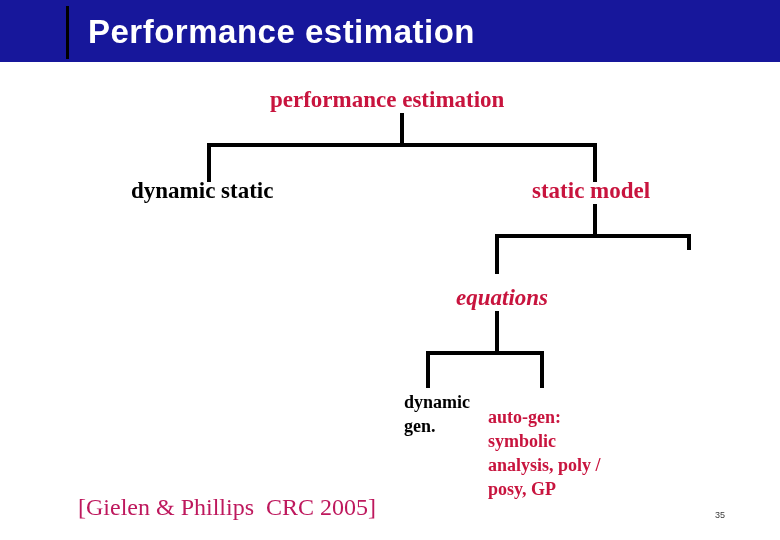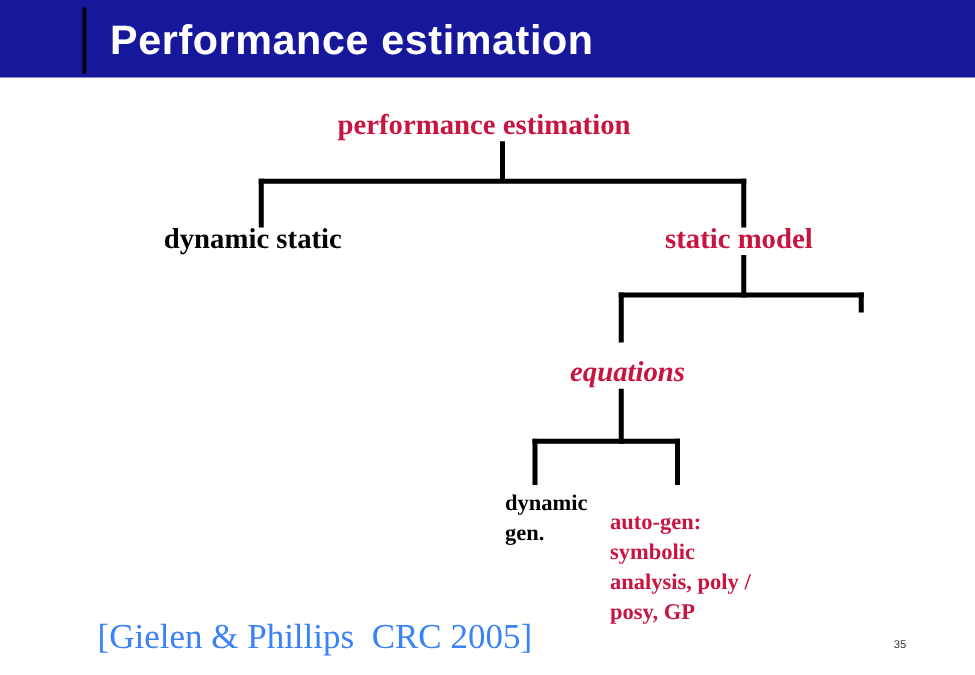--- a/index.html
+++ b/index.html
@@ -40,21 +40,21 @@
   .red   { color: var(--accent-red, #C8143E); }
   .black { color: var(--text-black, #000000); }
 
   
   .line { position: absolute; background: var(--line-black, #000000); }
 
   
   .citation {
     position: absolute; left: 78px; top: 494px;
     font-family: "Liberation Serif", serif;
-    font-size: 28px; font-weight: normal; color: #3b82f6;
+    font-size: 24px; font-weight: normal; color: #be185d;
     white-space: pre;
   }
   .page-number {
     position: absolute; left: 715px; top: 510px;
     font-family: "Liberation Sans", sans-serif;
     font-size: 9px; color: #3a3a3a;
   }
 </style>
 </head>
 <body>

